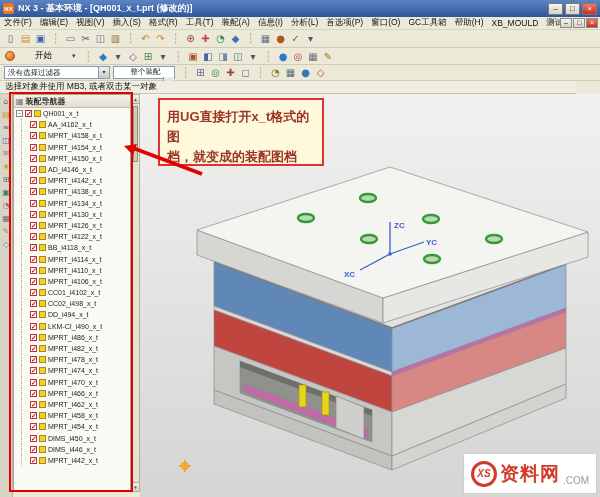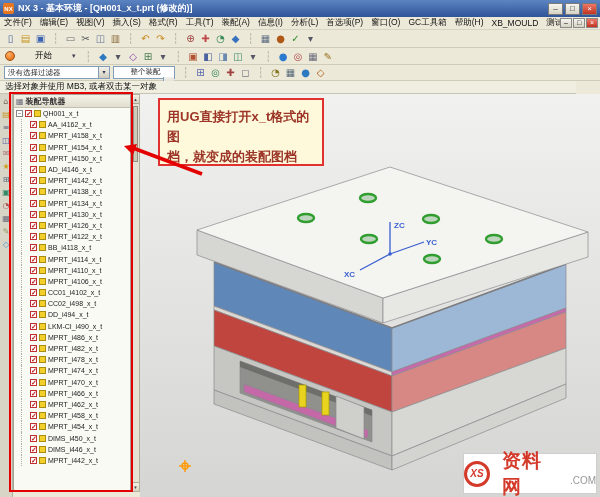--- a/index.html
+++ b/index.html
@@ -102,21 +102,21 @@
   
   .red-box { position:absolute; left:9px; top:92px; width:124px; height:400px;
     border:2px solid #e40000; z-index:20; pointer-events:none; }
   .callout { position:absolute; left:158px; top:98px; width:166px; height:68px;
     background:#fdf9da; border:2px solid #e03030; z-index:21; padding:7px 6px 0 7px;
     font-size:13px; font-weight:bold; color:#9c3528; line-height:1.55; }
   .arrow-svg { position:absolute; left:118px; top:136px; z-index:22; pointer-events:none; }
 
   
   .watermark { position:absolute; right:3px; bottom:3px; width:134px; height:41px; background:#fff;
-    border:1px solid #cfcfcf; z-index:25; display:flex; align-items:center; gap:12px; }
+    border:1px solid #cfcfcf; z-index:25; display:flex; align-items:center; justify-content:center; gap:3px; }
   .wm-logo { width:26px; height:26px; border-radius:50%; border:3px solid #d43a2a; color:#d43a2a;
     font-size:10px; font-weight:bold; font-style:italic; display:flex; align-items:center; justify-content:center; flex:none; }
   .wm-name { font-size:19px; font-weight:bold; color:#d43a2a; letter-spacing:1px; }
   .wm-domain { font-size:10px; color:#999; align-self:flex-end; margin-bottom:7px; }
 
   svg text { font-family:"Liberation Sans", sans-serif; }
 </style>
 </head>
 <body>
 

